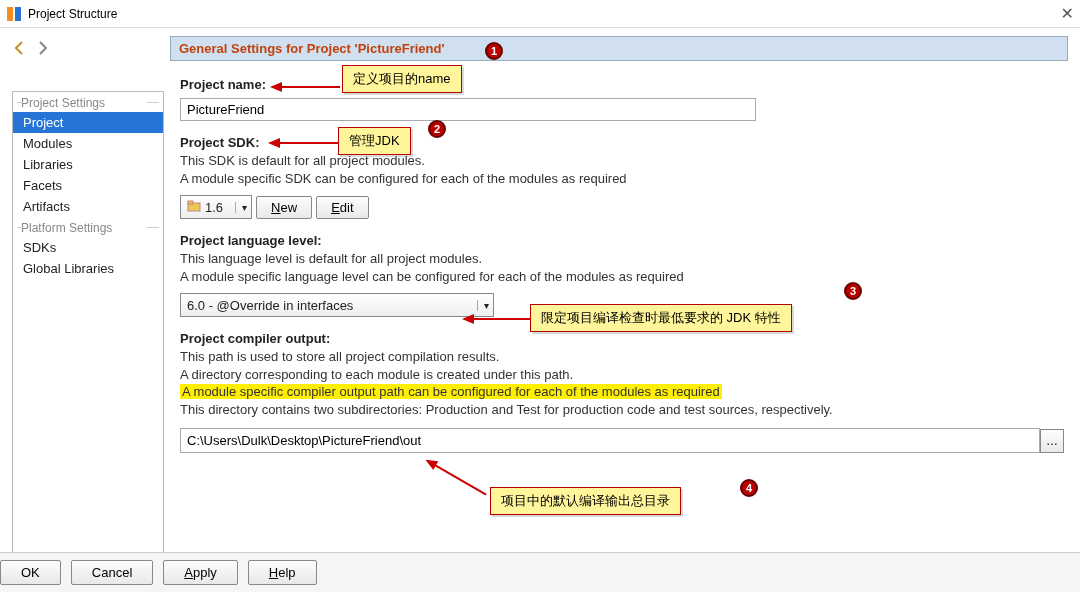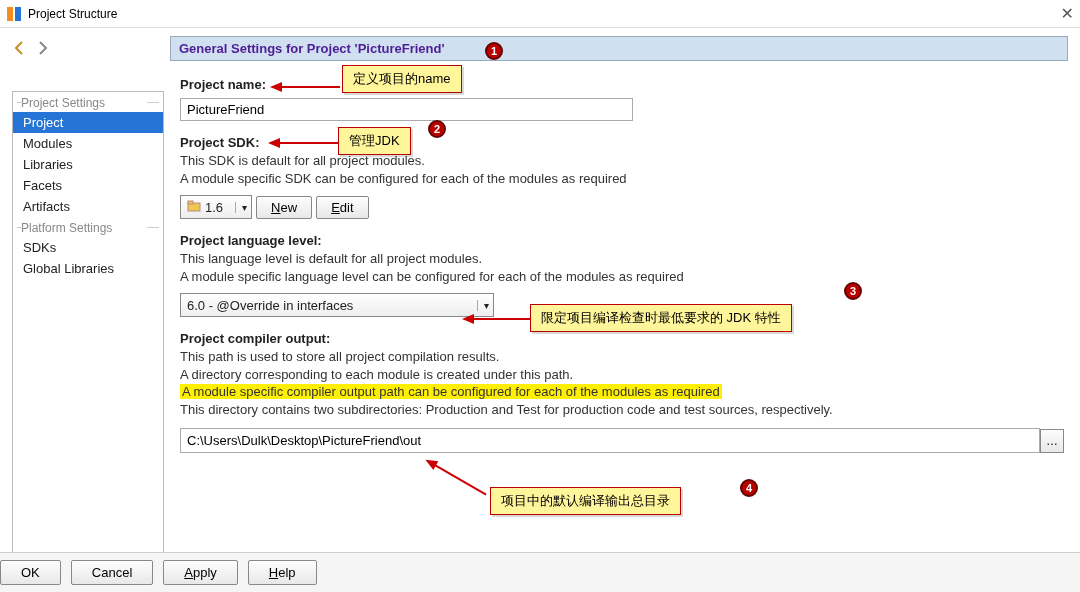--- a/index.html
+++ b/index.html
@@ -67,37 +67,37 @@
 }
 .main-col {
   flex: 1;
   padding: 8px 12px 8px 0;
 }
 .section-header {
   background: #d0e0f0;
   border: 1px solid #9ab;
   padding: 4px 8px;
   font-weight: bold;
-  color: #4c1d95;
+  color: #c2410c;
   font-size: 13px;
 }
 .content {
   padding: 6px 4px 4px 10px;
   color: #222;
 }
 .field-label {
   font-weight: bold;
   margin-top: 14px;
   margin-bottom: 2px;
   font-size: 13px;
 }
 .field-label:first-child { margin-top: 10px; }
 .desc { color: #333; line-height: 1.35; font-size: 13px; }
 .text-input {
-  width: 453px;
+  width: 576px;
   padding: 3px 6px;
   border: 1px solid #aaa;
   font-size: 13px;
   margin-top: 4px;
 }
 .row { display: flex; align-items: center; gap: 4px; margin-top: 8px; }
 .combo {
   display: inline-flex;
   align-items: center;
   border: 1px solid #888;

